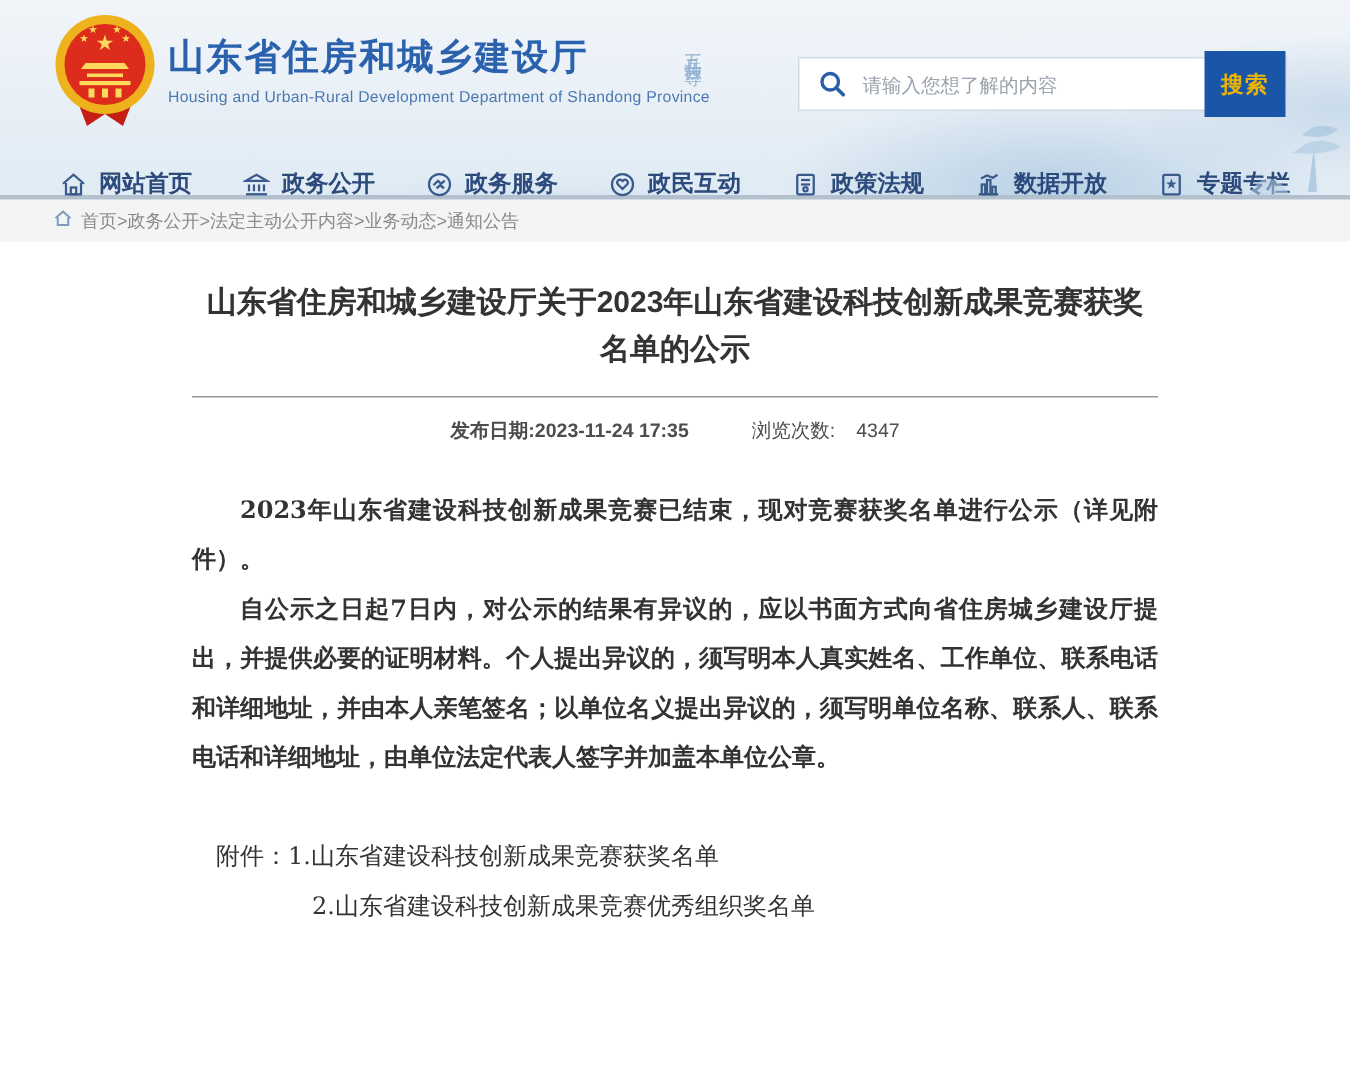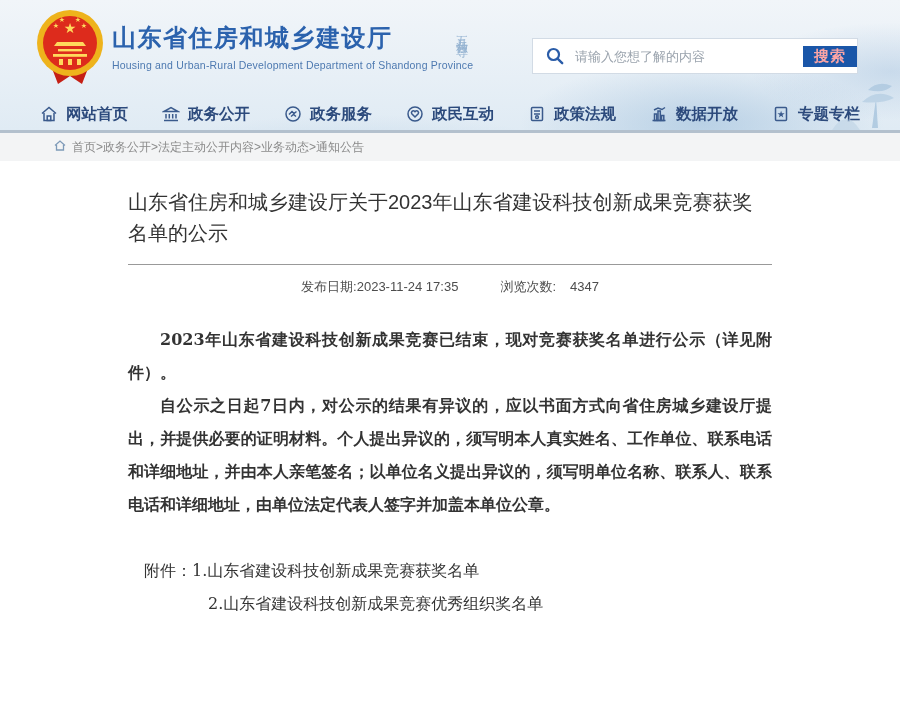--- a/index.html
+++ b/index.html
@@ -26,41 +26,41 @@
     font-size:12px; color:#7fa3c8; opacity:.8; letter-spacing:3px;
     font-family:"Liberation Serif", serif; }
   .decor-art { position:absolute; right:2px; top:58px; opacity:.55; }
 
   .searchbar { position:absolute; left:532px; top:38px; width:326px; height:36px;
     background:#fff; border:1px solid #d2dbe5; display:flex; align-items:center;justify-content:flex-end; }
   .search-icon { margin:0 11px 0 13px; display:flex; }
   .search-input { flex:1; border:none; outline:none; background:transparent;
     font-size:13px; color:#333; font-family:"Liberation Sans",sans-serif; }
   .search-input::placeholder { color:#9aa3ad; }
-  .search-btn { width:54px; height:21px; background:#1a56a8; color:#fca5a5; border:none;
+  .search-btn { width:54px; height:44px; background:#1a56a8; color:#eab308; border:none;
     font-size:15px; font-weight:bold; cursor:pointer; letter-spacing:1px; }
 
   
   .main-nav { height:38px; display:flex; justify-content:space-between;
-    align-items:center; padding:0 40px; }
+    align-items:flex-end; padding:0 40px; }
   .nav-item { display:flex; align-items:center; gap:8px; color:#2c4a7c;
     font-size:15.5px; font-weight:bold; cursor:pointer; text-decoration:none; }
   .nicon { display:flex; }
 
   
   .breadcrumb-bar { height:28px; background:#f3f4f5; display:flex; align-items:center;
-    padding-left:54px; font-size:12px; color:#8a8a8a; gap:6px; }
+    padding-left:36px; font-size:12px; color:#8a8a8a; gap:6px; }
 
   
   .article { padding:0 128px; }
-  .article-title { margin-top:26px; font-size:20px; font-weight:400; color:#333;
-    line-height:31px; }
+  .article-title { margin-top:26px; font-size:20px; font-weight:700; color:#333;
+    text-align:center; line-height:31px; }
   .title-rule { border:none; border-top:1px solid #999; margin-top:15px; }
   .meta { text-align:center; margin-top:13px; font-size:13px; color:#4d4d4d; }
-  .meta .m-date { margin-right:42px; }
+  .meta .m-date { margin-right:42px;font-weight:bold; }
   .meta .m-count { margin-left:14px; }
 
   .body-text { margin-top:27px; font-family:"DejaVu Serif","Liberation Serif",serif;
     font-size:16px; color:#333;font-weight:bold; }
   .body-text p { text-indent:2em; line-height:33px; text-align:justify; }
 
   .attach { margin-top:33px; font-family:"DejaVu Serif","Liberation Serif",serif;
     font-size:16px; color:#333; line-height:33px; }
   .attach-line1 { padding-left:1em; }
   .attach-line2 { padding-left:5em; }

